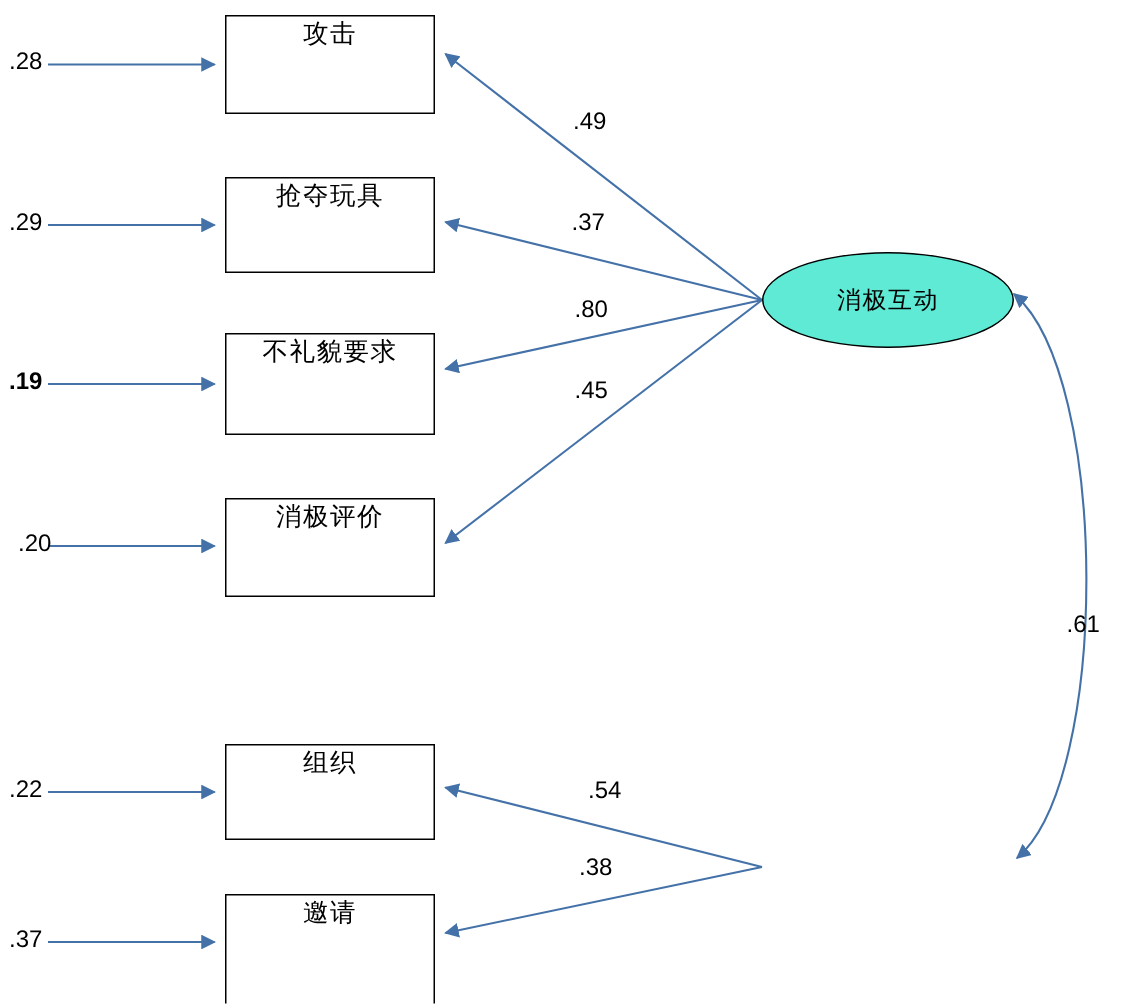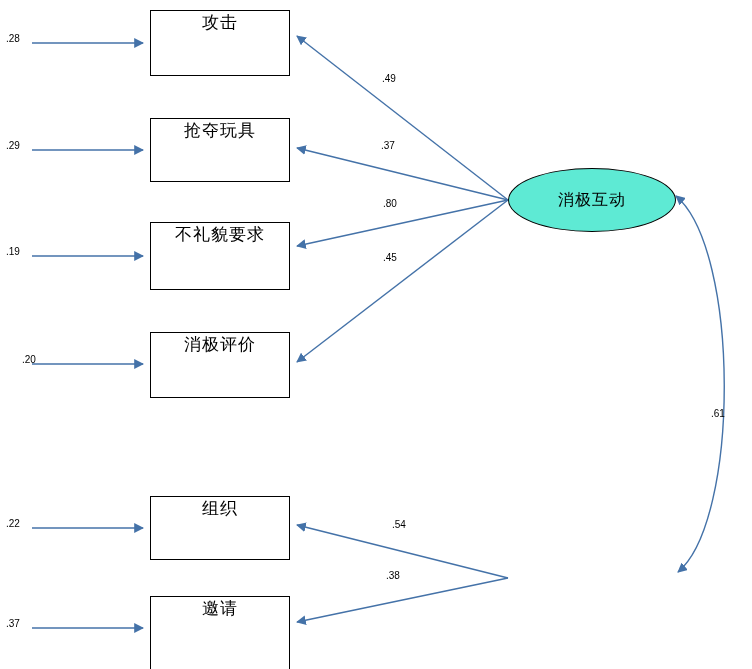--- a/index.html
+++ b/index.html
@@ -46,21 +46,21 @@
     background: #5eead4;
     display: flex;
     align-items: center;
     justify-content: center;
     font-size: 16px;
     letter-spacing: 1px;
     color: #000000;
   }
   .label {
     position: absolute;
-    font-size: 10px;
+    font-size: 16px;
     color: #000000;
     white-space: nowrap;
   }
 </style>
 </head>
 <body>
 
 <div id="diagram">
 
   <svg class="layer" viewBox="0 0 752 669">
@@ -109,22 +109,22 @@
   <div class="box" style="left:150px; top:596px; width:140px; height:76px;">
     <span>邀请</span>
   </div>
 
   <div class="ellipse" style="left:508px; top:168px; width:168px; height:64px;">
     <span>消极互动</span>
   </div>
 
   <div class="label" style="left:6px; top:33px;">.28</div>
   <div class="label" style="left:6px; top:140px;">.29</div>
-  <div class="label" style="left:6px; top:246px;">.19</div>
-  <div class="label" style="left:22px; top:354px;">.20</div>
+  <div class="label" style="left:6px; top:246px;font-weight:bold;">.19</div>
+  <div class="label" style="left:12px; top:354px;">.20</div>
   <div class="label" style="left:6px; top:518px;">.22</div>
   <div class="label" style="left:6px; top:618px;">.37</div>
 
   <div class="label" style="left:382px; top:73px;">.49</div>
   <div class="label" style="left:381px; top:140px;">.37</div>
   <div class="label" style="left:383px; top:198px;">.80</div>
   <div class="label" style="left:383px; top:252px;">.45</div>
   <div class="label" style="left:392px; top:519px;">.54</div>
   <div class="label" style="left:386px; top:570px;">.38</div>
 

